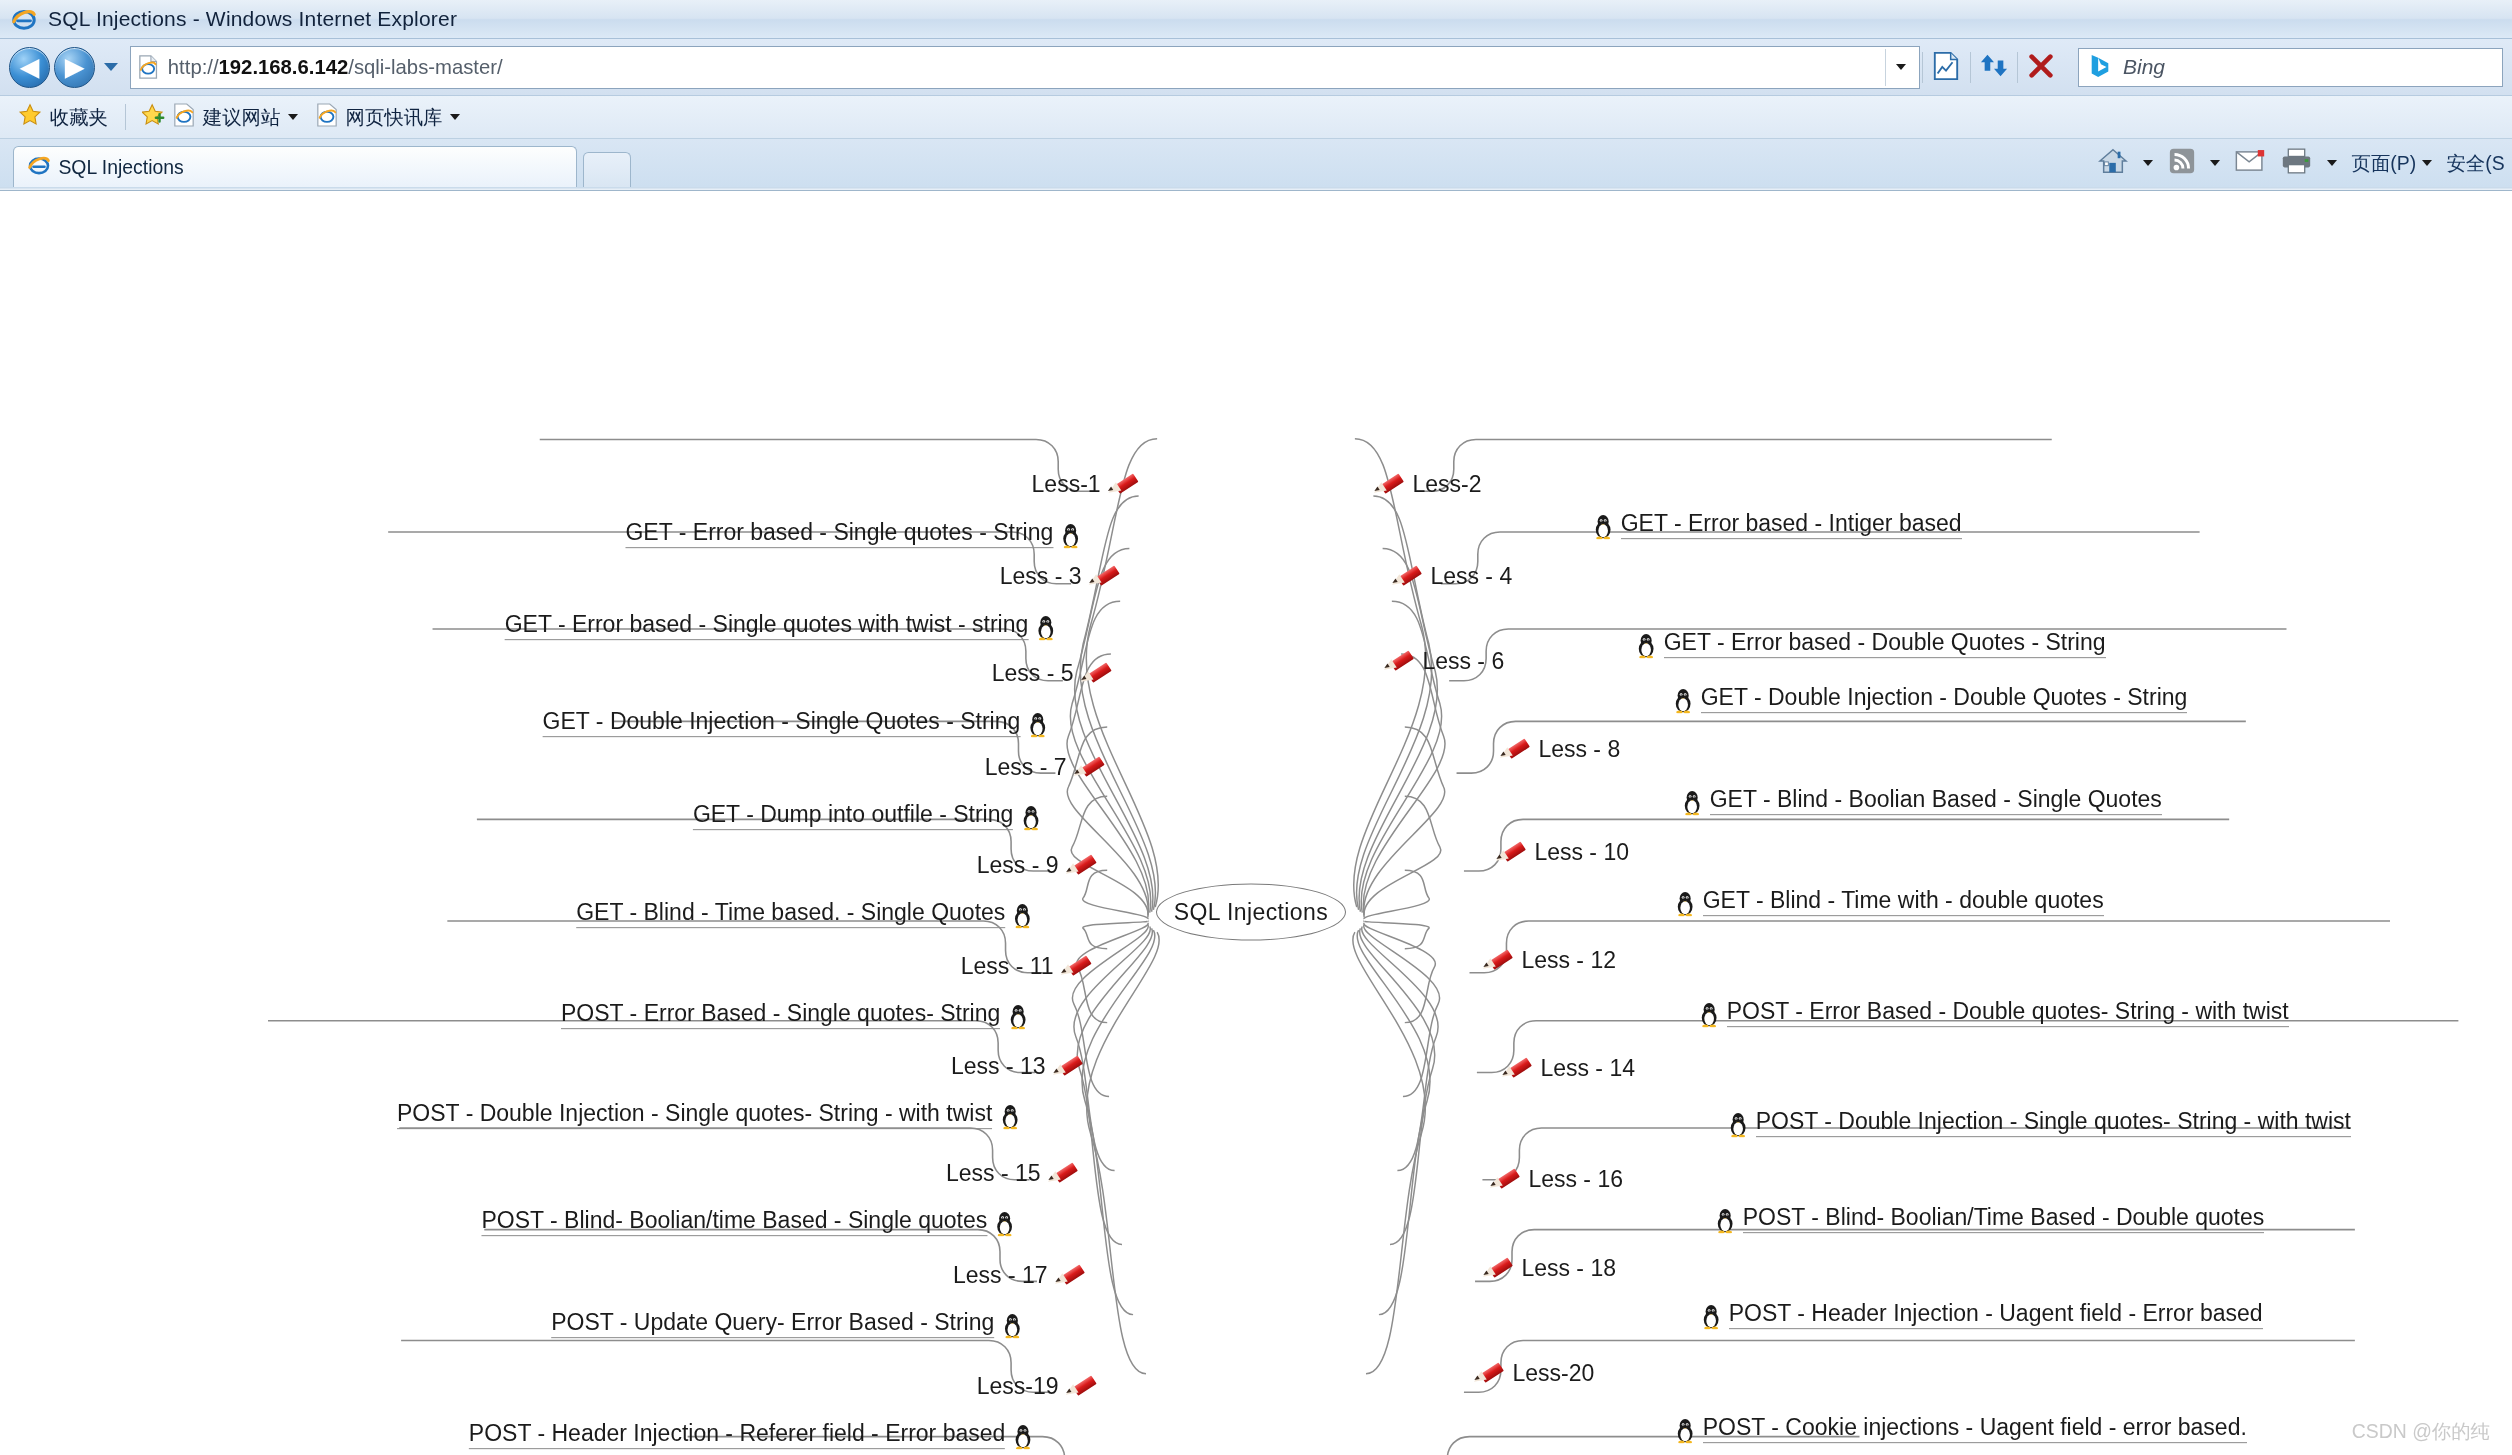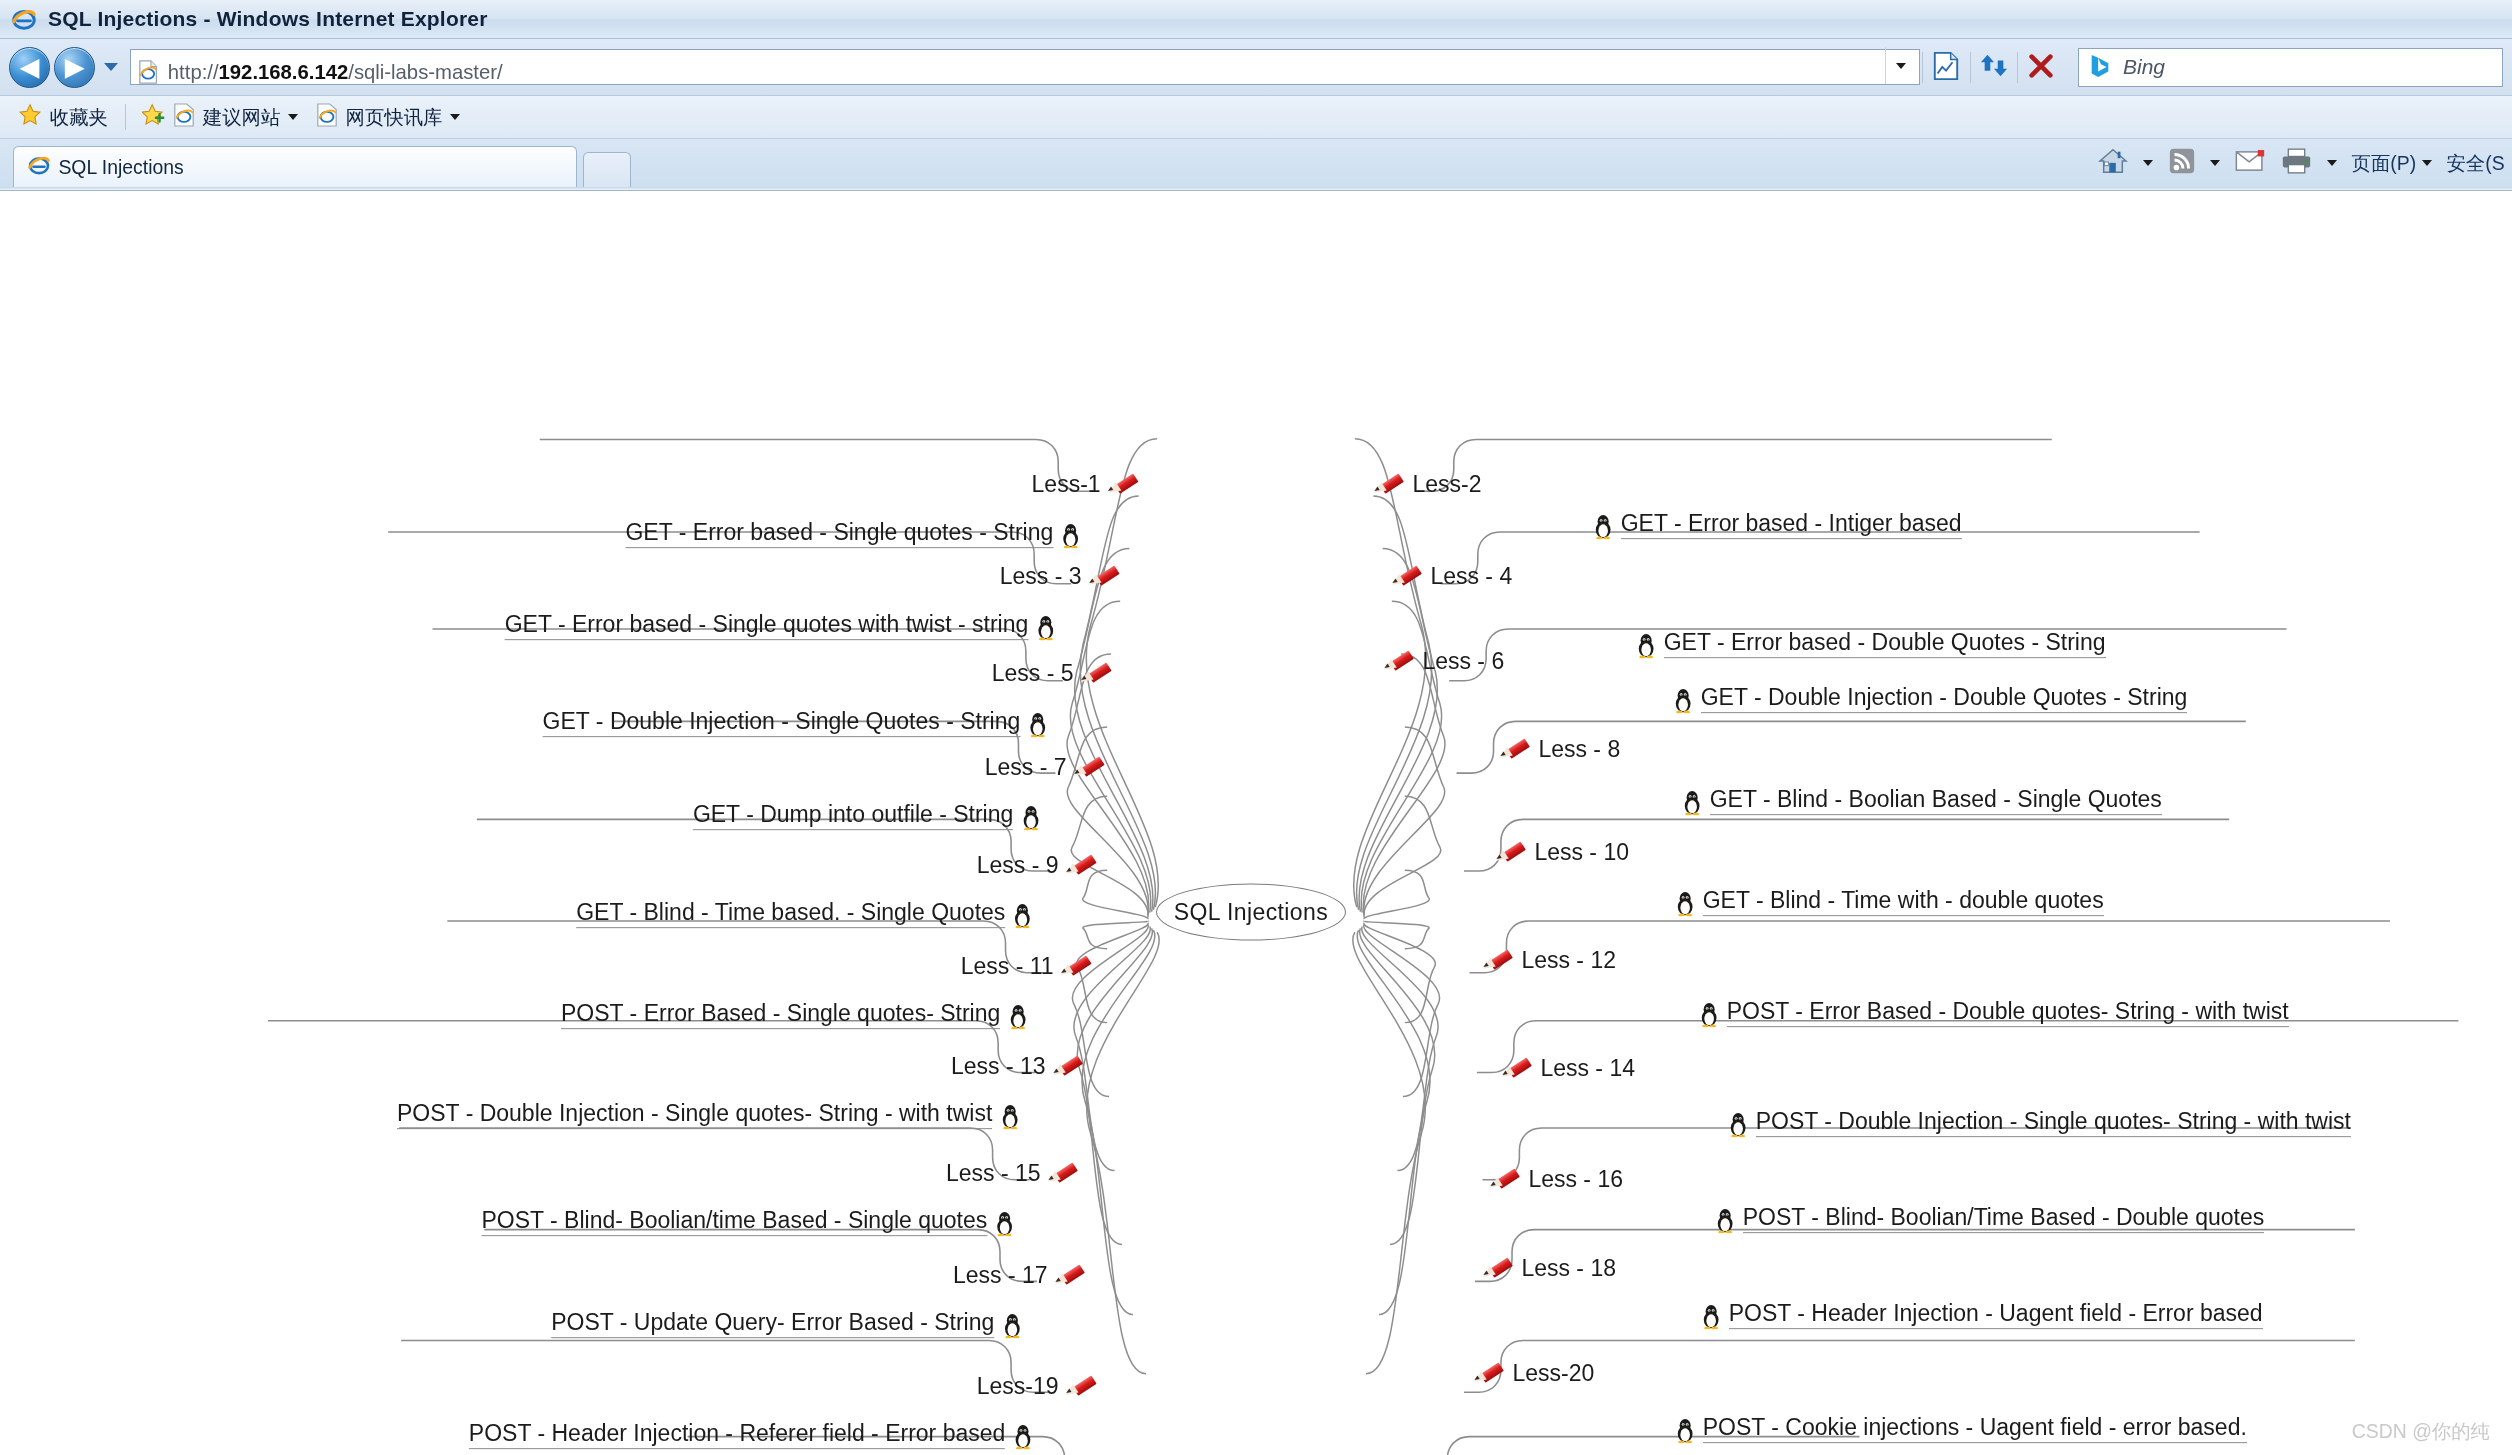--- a/index.html
+++ b/index.html
@@ -22,21 +22,21 @@
     height: 39px;
     background: linear-gradient(to bottom, #e8f0f8 0%, #d7e4f2 48%, #cbdcee 52%, #dce9f6 100%);
     border-bottom: 0.9px solid #a8c0d8;
     display: flex;
     align-items: center;
     padding-left: 11px;
     position: relative;
   }
   .titlebar-text {
     font-size: 21px;
-    font-weight: bold;
+    font-weight: normal;
     color: #11223b;
     margin-left: 11px;
     letter-spacing: 0.2px;
     white-space: nowrap;
   }
 
   .ie-logo {
     width: 26px; height: 26px;
     position: relative;
     flex: 0 0 auto;
@@ -77,25 +77,25 @@
     border-right: 7.4px solid transparent;
     border-top: 8.3px solid #2b6ca8;
   }
   .caret-dn.black { border-top-color: #1a1a1a; }
   .caret-dn.small {
     border-left-width: 5.5px; border-right-width: 5.5px; border-top-width: 6.5px;
   }
 
   .addrbar {
     flex: 1 1 auto;
-    height: 36px;
+    height: 43px;
     background: #ffffff;
     border: 0.9px solid #8ca4bd;
     display: flex;
-    align-items: flex-end;
+    align-items: center;
     padding: 0 3.7px 0 7.4px;
     min-width: 0;
   }
   .page-icon {
     width: 20.3px; height: 24px;
     flex: 0 0 auto;
     position: relative;
     margin-right: 9.2px;
   }
   .addr-url {

